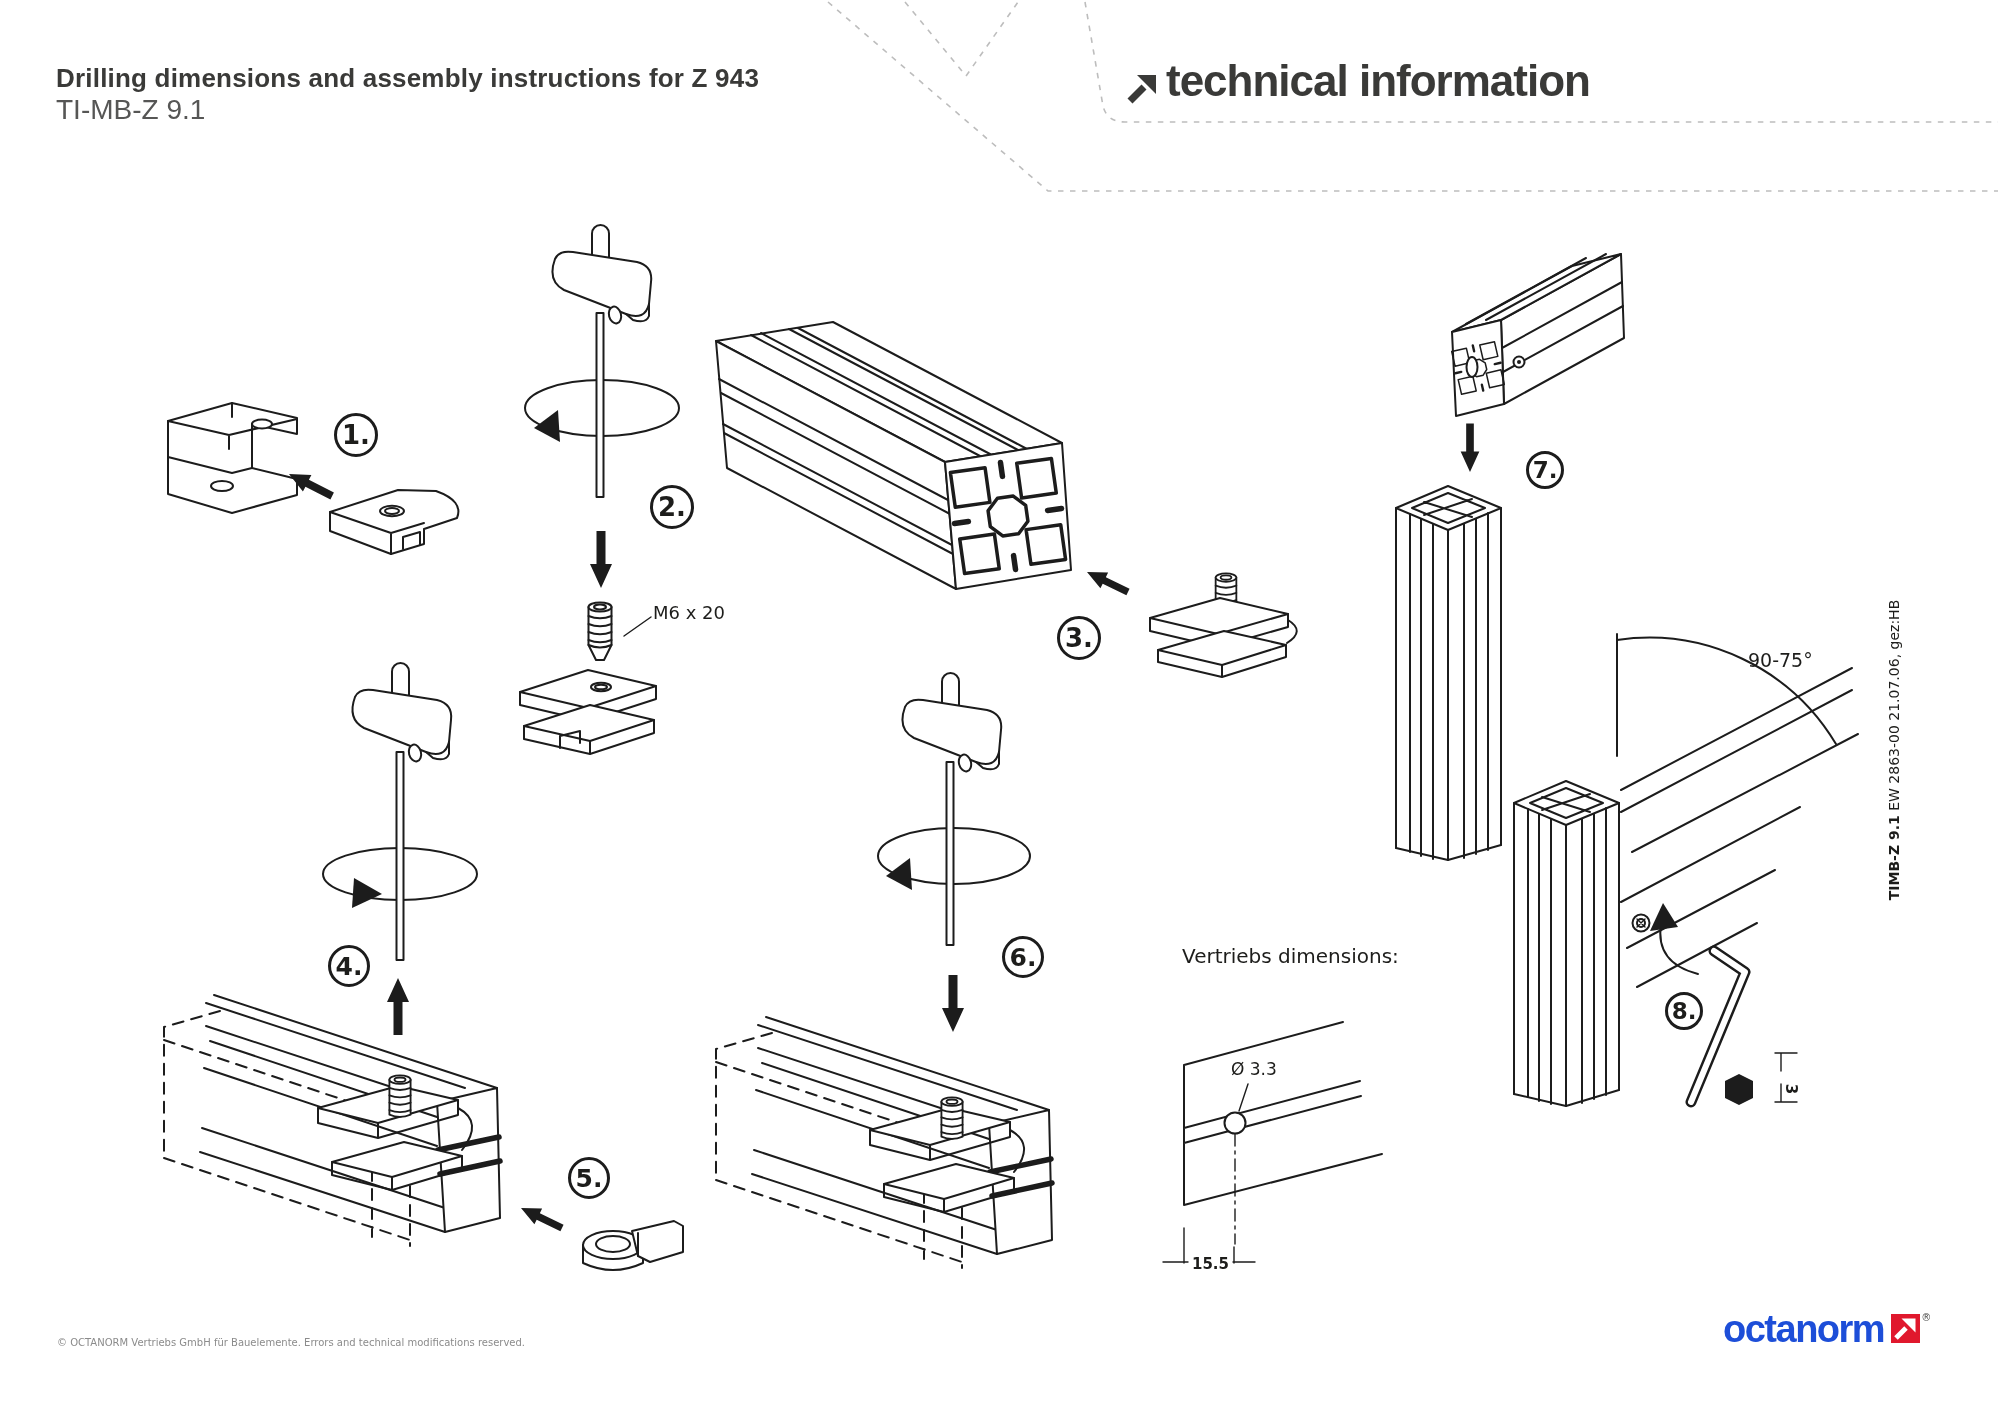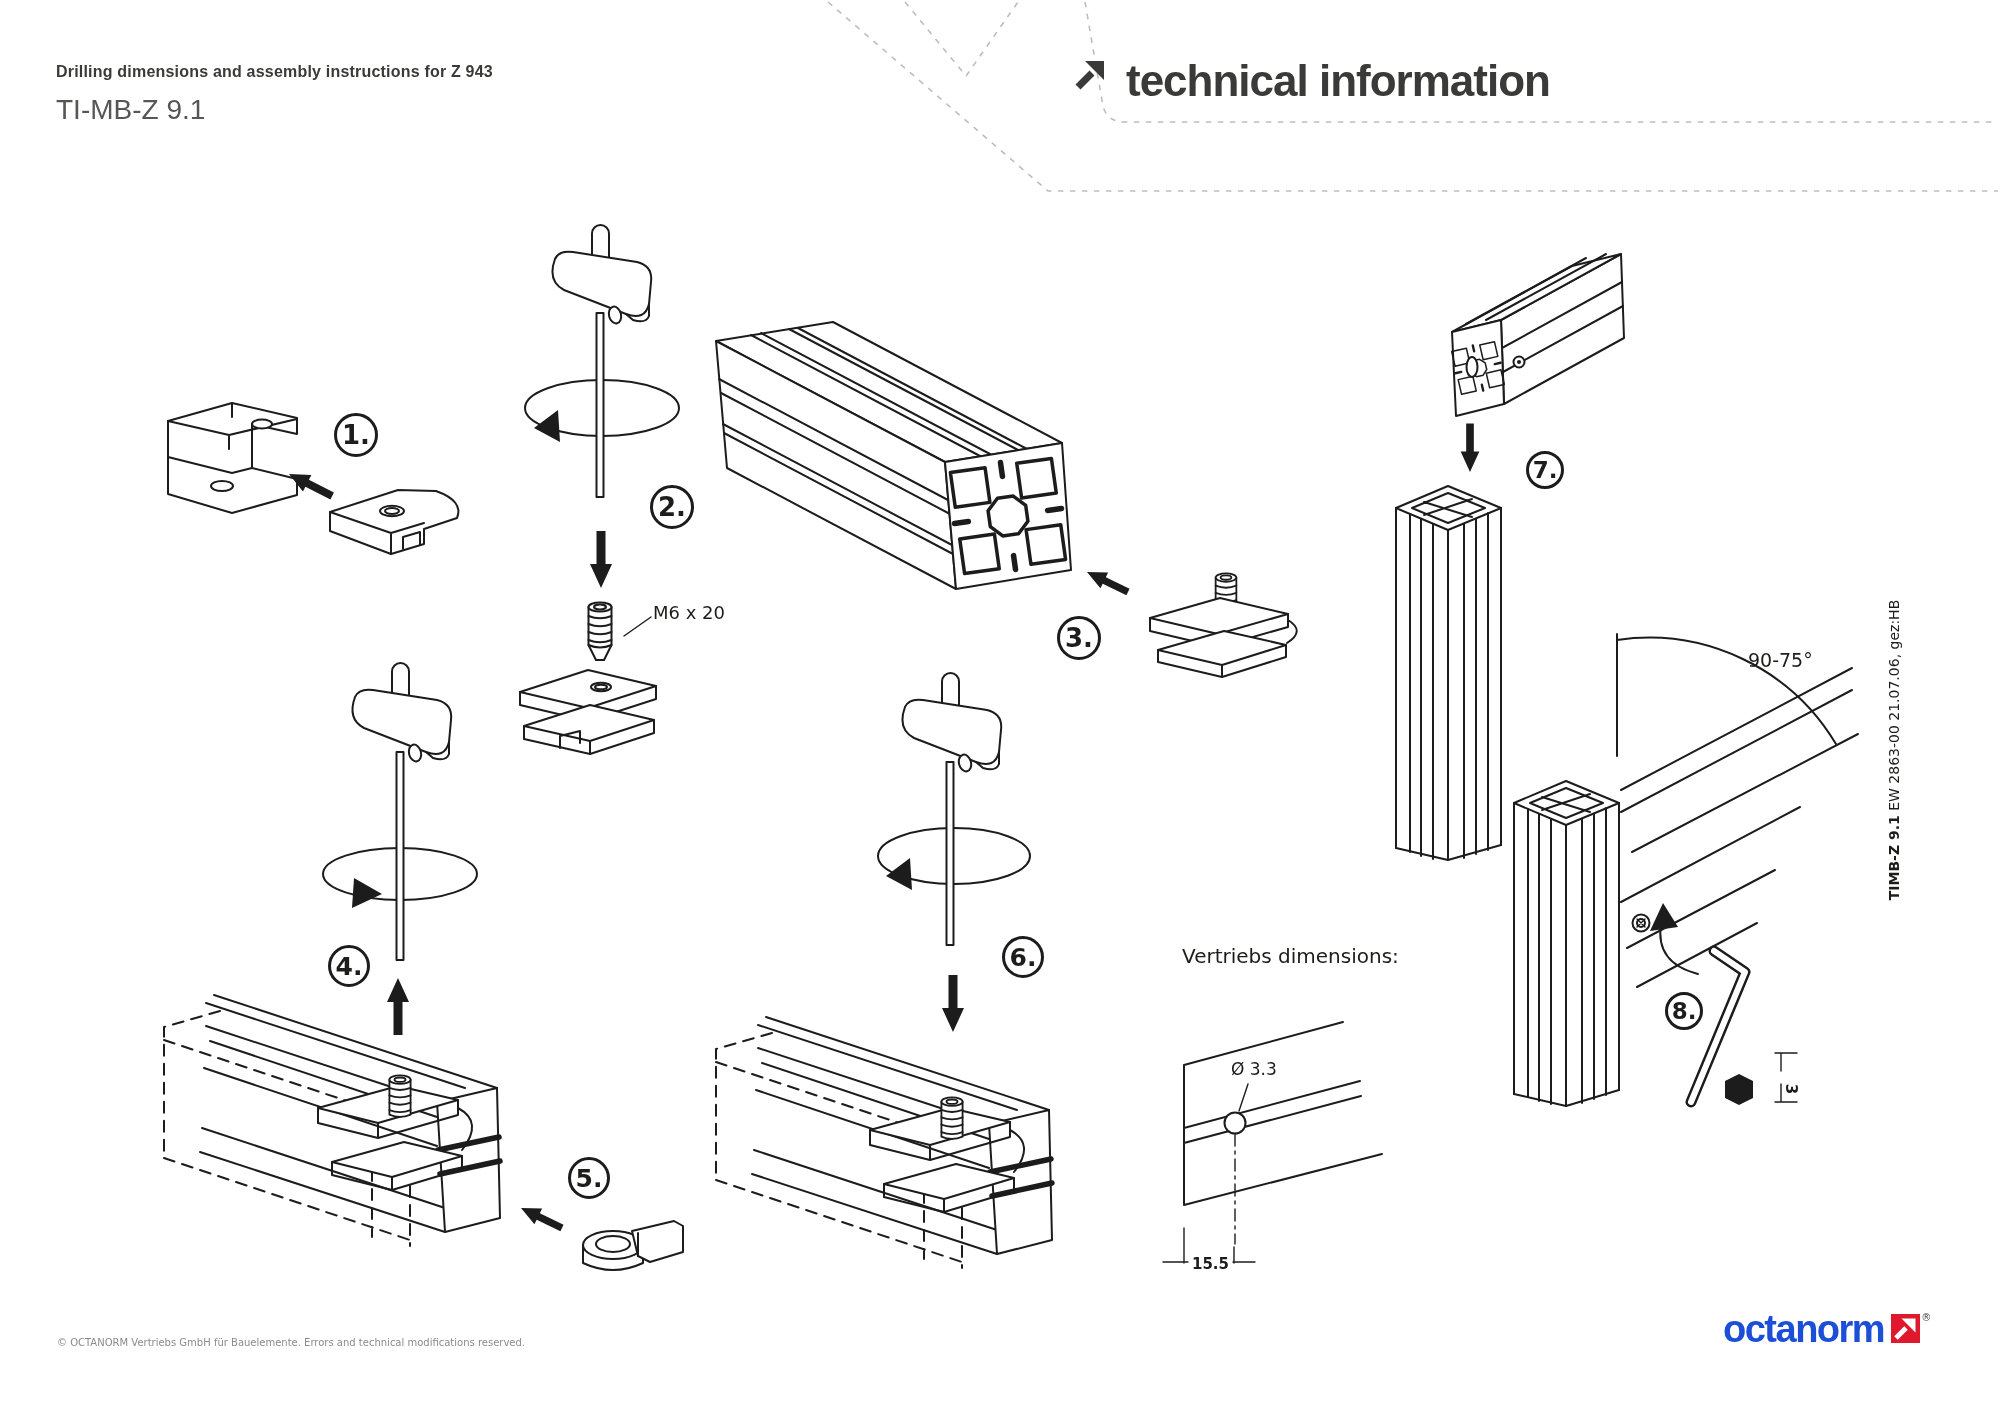--- a/index.html
+++ b/index.html
@@ -10,23 +10,23 @@
   
   .ln{fill:none;stroke:#1c1c1c;stroke-width:2;stroke-linecap:round;stroke-linejoin:round;}
   .w{fill:#ffffff;stroke:#1c1c1c;stroke-width:2;stroke-linecap:round;stroke-linejoin:round;}
   .thin{stroke-width:1.4;}
   .md{stroke-width:3.5;}
   .th{stroke-width:5.5;}
   .blk{fill:#1c1c1c;stroke:none;}
   .dsh{stroke-dasharray:11 8;}
   .dec{fill:none;stroke:#bdbdbd;stroke-width:1.6;stroke-dasharray:5.5 6.5;}
   
-  .title{left:56px;top:63px;font-family:"Liberation Sans",sans-serif;font-size:16px;font-weight:bold;color:#3a3a38;letter-spacing:.2px;}
+  .title{left:56px;top:63px;font-family:"Liberation Sans",sans-serif;font-size:26px;font-weight:bold;color:#3a3a38;letter-spacing:.2px;}
   .subtitle{left:56px;top:94px;font-family:"Liberation Sans",sans-serif;font-size:28px;color:#565655;}
-  .techinfo{left:1072px;top:56px;display:flex;align-items:flex-start;gap:18px;}
+  .techinfo{left:1124px;top:56px;display:flex;align-items:flex-end;gap:6px;}
   .techinfo .t{font-family:"Liberation Sans",sans-serif;font-size:44px;font-weight:bold;color:#3a3a38;letter-spacing:-1px;}
   
   .badge{border:3px solid #1c1c1c;border-radius:50%;background:#fff;display:flex;align-items:center;justify-content:center;
          font-weight:bold;box-sizing:border-box;}
   .b44{width:44px;height:44px;font-size:26px;}
   .b42{width:42px;height:42px;font-size:25px;}
   .b38{width:38px;height:38px;font-size:23px;}
   
   .lbl{color:#1d1d1b;white-space:nowrap;}
   .m6{left:653px;top:602px;font-size:18px;}

